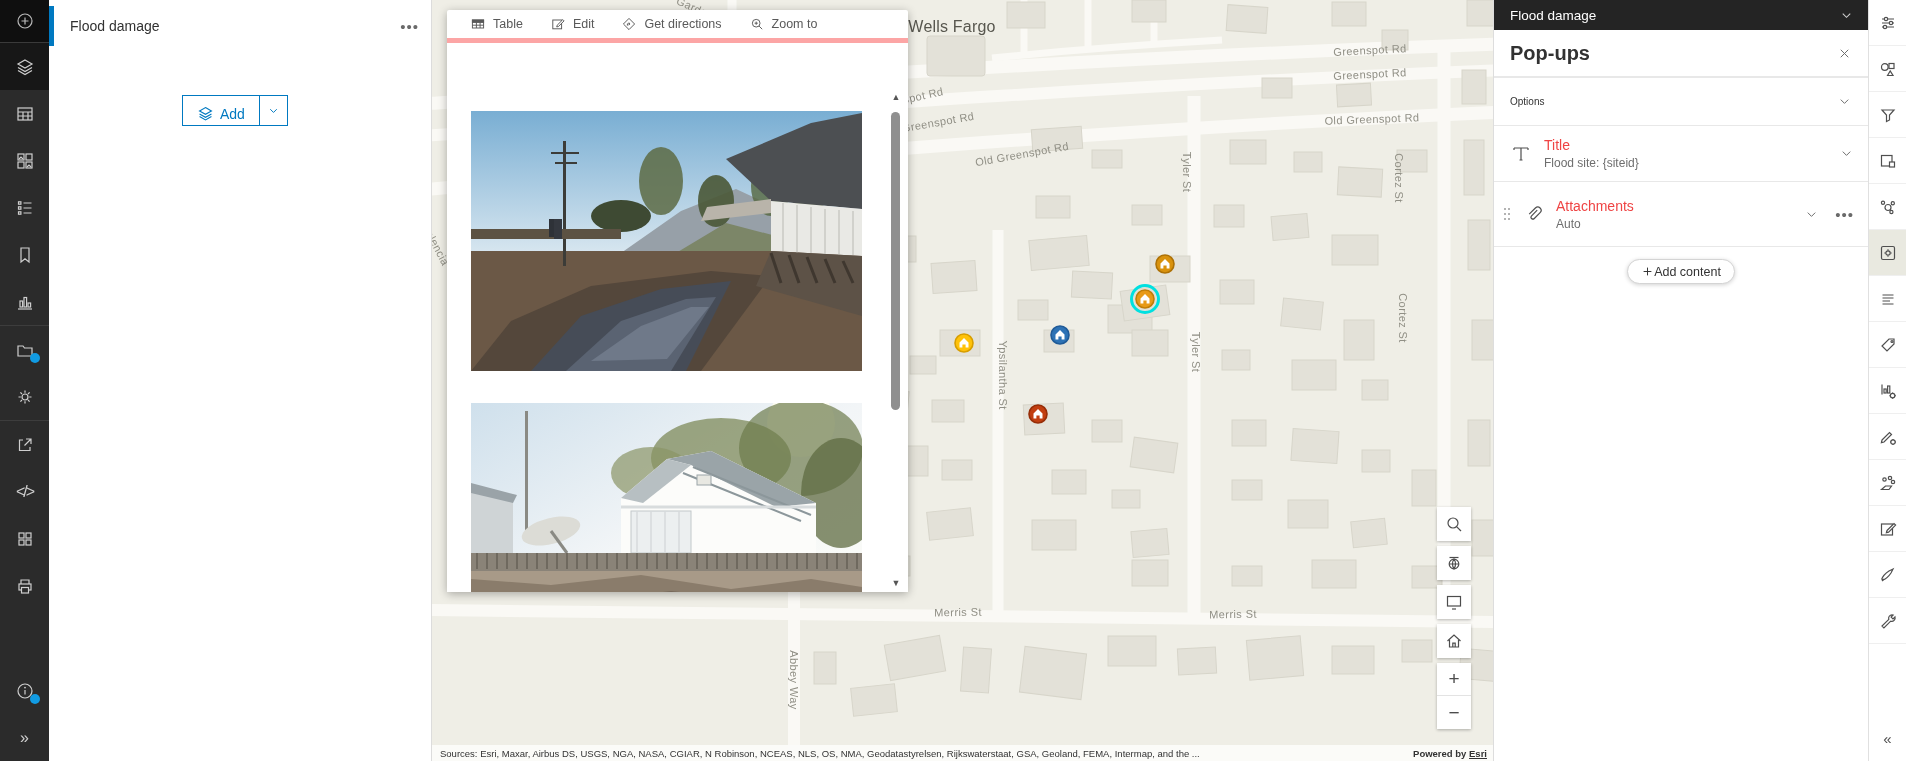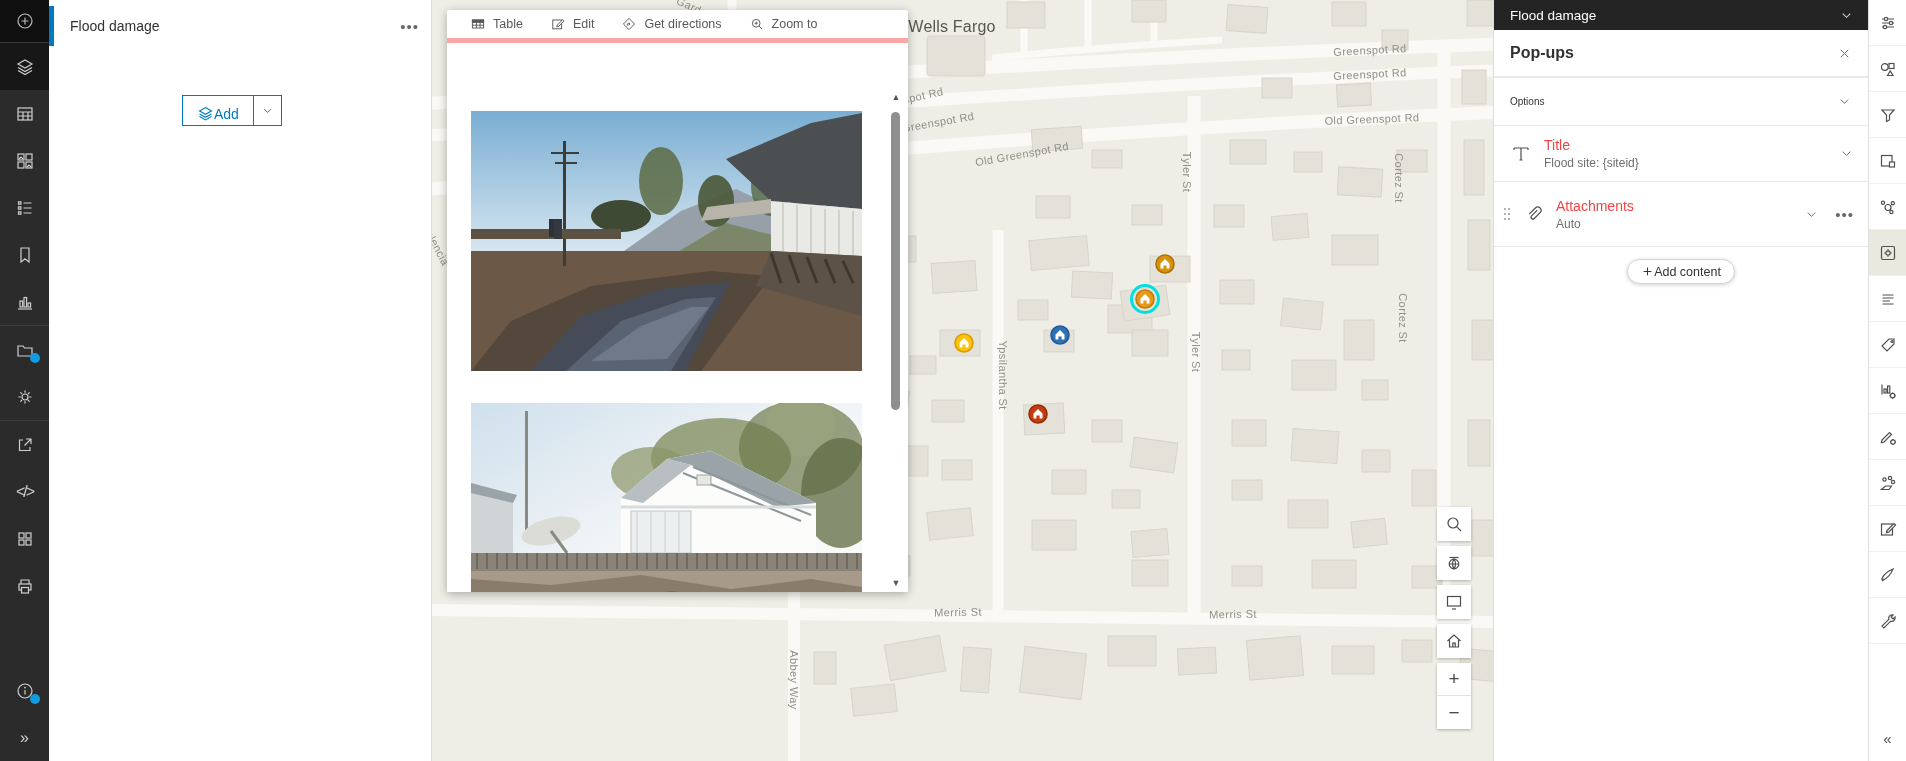--- a/index.html
+++ b/index.html
@@ -19,21 +19,21 @@
   
   #layers-panel { position:absolute; left:49px; top:0; width:383px; height:761px; background:#fff; border-right:1px solid #dcdcdc; z-index:25; }
   #layers-header { height:42px; display:flex; align-items:center; justify-content:space-between; padding:0 14px 0 21px; border-bottom:1px solid #e4e4e4; }
   #layers-title { font-size:16px; color:#323232; }
   .x-btn { color:#6a6a6a; cursor:pointer; display:flex; align-items:center; }
   #layer-row { height:40px; display:flex; align-items:center; justify-content:space-between; padding:0 12px 0 21px; position:relative; margin-top:6px; }
   #layer-row .accent { position:absolute; left:0; top:0; width:5px; height:100%; background:#0079c1; }
   #layer-name { font-size:14px; color:#323232; }
   .ellipsis { color:#6a6a6a; font-size:15px; letter-spacing:1px; cursor:pointer; }
   #add-btn { position:absolute; left:133px; top:95px; height:31px; display:flex; border:1px solid #0079c1; background:#fff; color:#0079c1; cursor:pointer; }
-  #add-main { display:flex; align-items:center; gap:0; padding:0 14px; font-size:14px;margin-top:6px; }
+  #add-main { display:flex; align-items:center; gap:6px; padding:0 14px; font-size:14px;margin-top:6px; }
   #add-caret { width:28px; display:flex; align-items:center; justify-content:center; border-left:1px solid #0079c1; }
 
   
   #map { position:absolute; left:432px; top:0; width:1061px; height:761px; background:#efeee6; overflow:hidden; z-index:1; }
   #map-svg { position:absolute; left:0; top:0; }
   .street-label { position:absolute; font-size:11px; color:#908f85; white-space:nowrap; letter-spacing:.4px; transform-origin:center; }
   .street-label.poi { color:#57564e; font-size:16px; letter-spacing:.2px; }
   .marker { position:absolute; width:20px; height:20px; cursor:pointer; }
   .marker.selected::before { content:""; position:absolute; left:-5px; top:-5px; width:24px; height:24px; border:3px solid #00e0e0; border-radius:50%; }
 
@@ -59,21 +59,21 @@
   .photo { position:absolute; left:24px; width:391px; cursor:pointer; }
   #popup-scroll { position:absolute; right:6px; top:82px; width:12px; height:496px; }
   .scroll-arrow { position:absolute; left:1px; width:10px; height:10px; color:#555; font-size:9px; line-height:10px; text-align:center; cursor:pointer; }
   #scroll-thumb { position:absolute; left:1px; top:20px; width:9px; height:298px; background:#8f8f8f; border-radius:5px; cursor:pointer; }
 
   
   #right-panel { position:absolute; left:1493px; top:0; width:375px; height:761px; background:#fff; border-left:1px solid #ddd; z-index:25; }
   #rp-header { height:30px; background:#242424; color:#fff; display:flex; align-items:center; justify-content:space-between; padding:0 14px 0 16px; cursor:pointer; }
   #rp-header-title { font-size:13.5px; }
   #rp-title-row { height:46px; display:flex; align-items:center; justify-content:space-between; padding:0 16px; }
-  #rp-title { font-size:16px; font-weight:bold; color:#323232; }
+  #rp-title { font-size:20px; font-weight:bold; color:#323232; }
   .rp-divider { height:1px; background:#e8e8e8; }
   #enable-row { height:43px; display:flex; align-items:center; justify-content:space-between; padding:0 16px; }
   #enable-label { font-size:14px; }
   .toggle { width:34px; height:18px; border-radius:9px; background:#0079c1; position:relative; cursor:pointer; }
   .toggle .knob { position:absolute; right:2px; top:2px; width:14px; height:14px; border-radius:50%; background:#fff; }
   #options-row { height:47px; display:flex; align-items:center; justify-content:space-between; padding:0 16px; cursor:pointer; }
   #options-label { font-size:10px; }
   .chev { color:#6a6a6a; }
   .rp-item { display:flex; align-items:center; padding:0 14px 0 6px; cursor:pointer; }
   #title-item { height:55px; padding-left:16px; }
@@ -392,20 +392,24 @@
       <div class="marker selected" style="left: 703px; top: 289px;"><svg width="20" height="20" viewBox="0 0 20 20">
           <circle cx="10" cy="10" r="9" fill="#E89A18" stroke="#C07D08" stroke-width="1.6"></circle>
           <path d="M5.5 9.5 L10 5 L14.5 9.5 L14.5 14.5 L11.6 14.5 L11.6 11.4 L8.4 11.4 L8.4 14.5 L5.5 14.5 Z" fill="#fff"></path>
         </svg></div>
       <div class="marker" style="left: 596px; top: 404px;"><svg width="20" height="20" viewBox="0 0 20 20">
           <circle cx="10" cy="10" r="9" fill="#C23E10" stroke="#962D07" stroke-width="1.6"></circle>
           <path d="M5.5 9.5 L10 5 L14.5 9.5 L14.5 14.5 L11.6 14.5 L11.6 11.4 L8.4 11.4 L8.4 14.5 L5.5 14.5 Z" fill="#fff"></path>
         </svg></div>
     </div>
 
+  <div id="attribution">
+    <span id="attr-sources">Sources: Esri, Maxar, Airbus DS, USGS, NGA, NASA, CGIAR, N Robinson, NCEAS, NLS, OS, NMA, Geodatastyrelsen, Rijkswaterstaat, GSA, Geoland, FEMA, Intermap, and the ...</span>
+    <span id="attr-powered"><span>Powered by</span> <a>Esri</a></span>
+  </div>
 </div>
 
 <div id="map-controls">
   <div id="map-ctl-buttons">
       <div class="map-ctl">
         <span style="display:flex">
           <svg class="ic" width="20" height="20" viewBox="0 0 20 20" fill="none" stroke="currentColor" stroke-width="1.2">
             <circle cx="9" cy="9" r="5"></circle>
             <path d="M12.8 12.8L17 17"></path>
           </svg>

